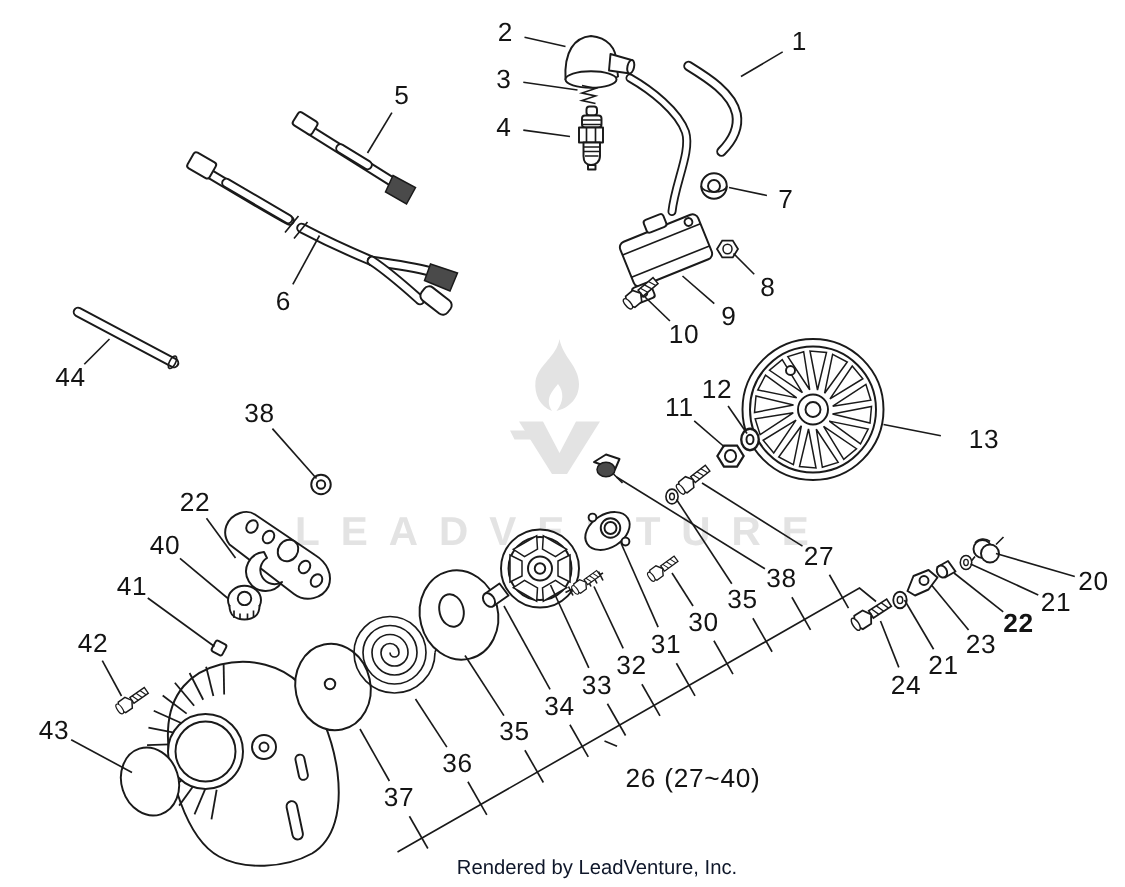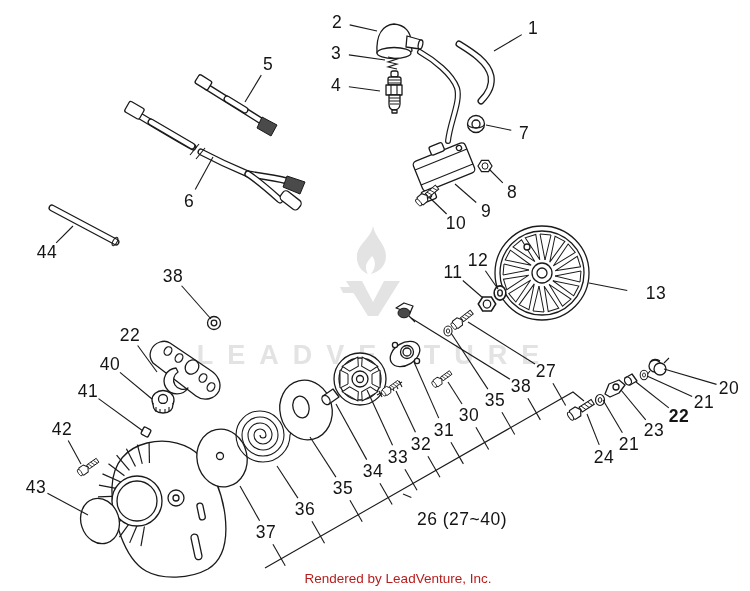--- a/index.html
+++ b/index.html
@@ -6,21 +6,21 @@
   #stage{position:relative;width:750px;height:591px;background:#fff;overflow:hidden;
          font-family:"Liberation Sans","DejaVu Sans",sans-serif;}
   #watermark-layer{position:absolute;inset:0;z-index:0;}
   .wm-text{position:absolute;left:375px;top:355px;transform:translate(-50%,-50%);
            font-size:27px;font-weight:bold;letter-spacing:14px;color:#e3e3e3;white-space:nowrap;}
   #art{position:absolute;left:0;top:0;z-index:1;}
   #callouts{position:absolute;inset:0;z-index:2;pointer-events:none;}
   .callout{position:absolute;transform:translate(-50%,-50%);font-size:17.5px;color:#141414;
            white-space:nowrap;letter-spacing:0.5px;}
   .footer{position:absolute;left:398px;top:578px;transform:translate(-50%,-50%);z-index:2;
-          font-size:13.5px;color:#b91c1c;white-space:nowrap;}
+          font-size:13.5px;color:#0f172a;white-space:nowrap;}
   svg .part{fill:#fff;stroke:#1a1a1a;stroke-width:1.3;stroke-linejoin:round;stroke-linecap:round;}
   svg .ln{fill:none;stroke:#1a1a1a;stroke-width:1.1;}
   svg .tube-o{fill:none;stroke:#1a1a1a;stroke-width:7;stroke-linecap:round;}
   svg .tube-i{fill:none;stroke:#fff;stroke-width:4.4;stroke-linecap:round;}
   svg .wire-o{fill:none;stroke:#1a1a1a;stroke-width:6;stroke-linecap:round;}
   svg .wire-i{fill:none;stroke:#fff;stroke-width:3.6;stroke-linecap:round;}
   svg .dark{fill:#4a4a4a;stroke:#1a1a1a;stroke-width:1;}
   svg #leaders line{stroke:#1a1a1a;stroke-width:1.1;}
 </style>
 </head>

